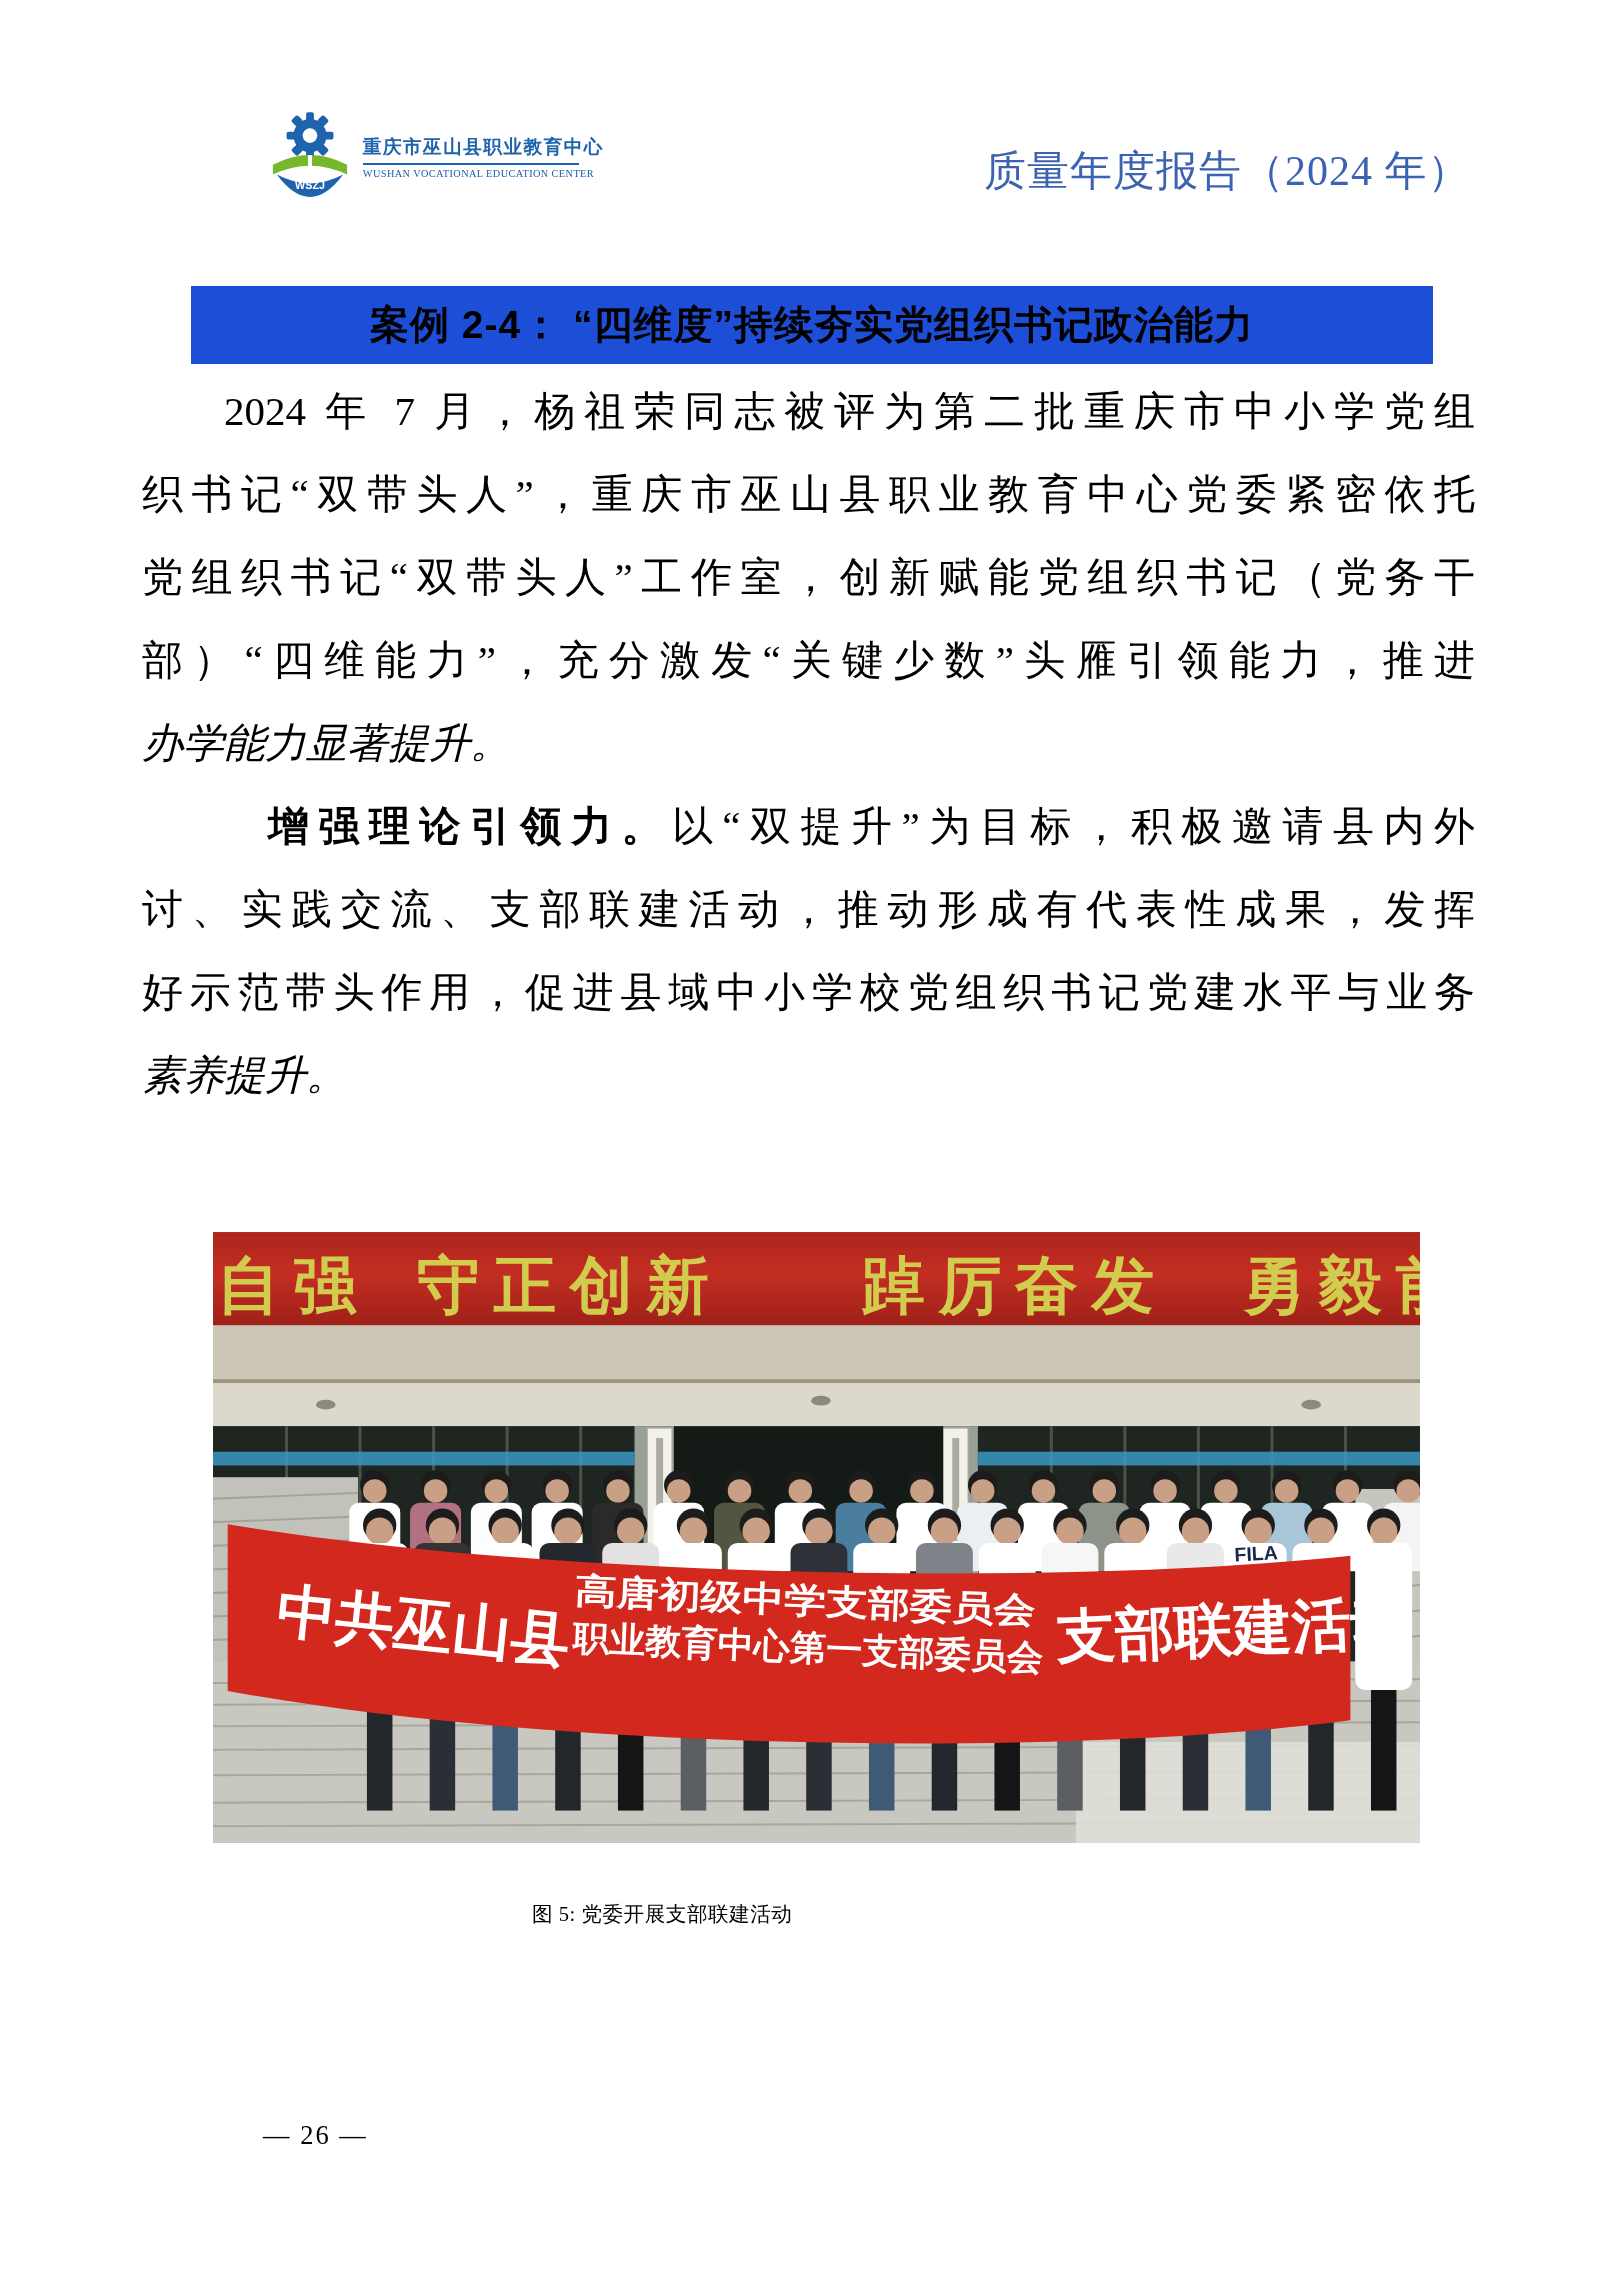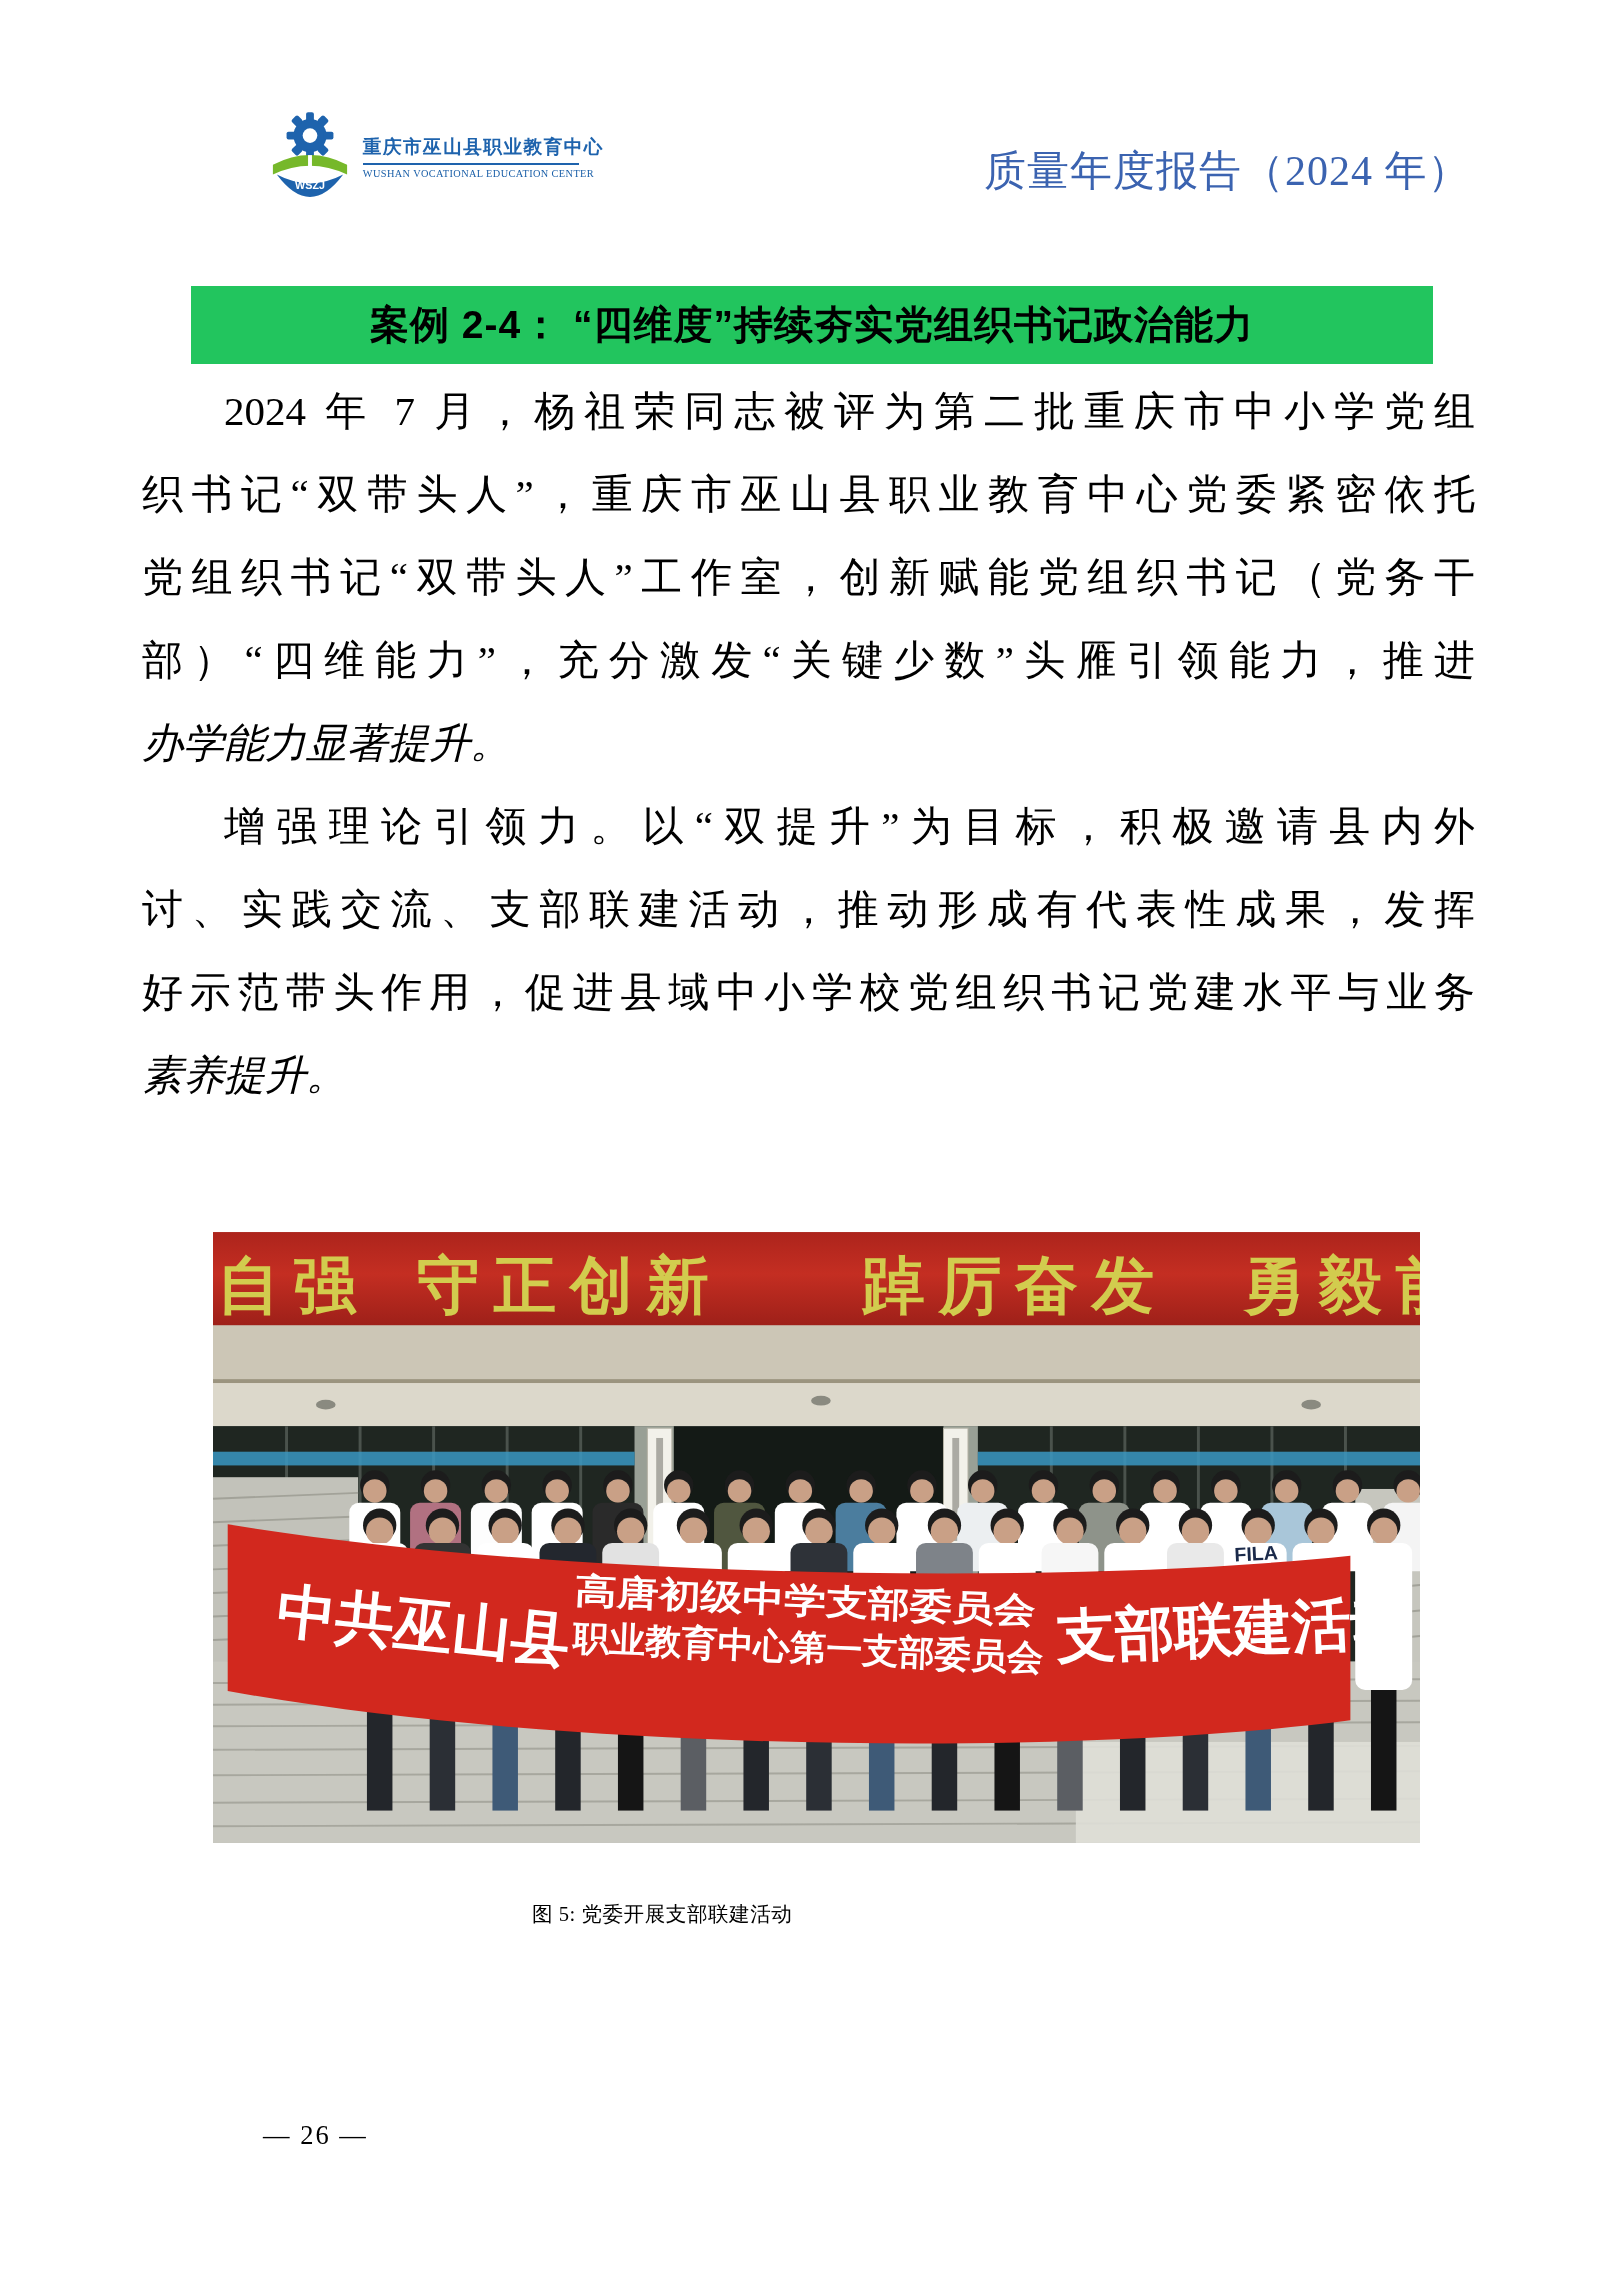--- a/index.html
+++ b/index.html
@@ -9,30 +9,30 @@
   .logo{position:absolute;left:269px;top:110px;display:flex;align-items:flex-start;gap:11.8px;}
   .logo-txt{padding-top:23.5px;width:220px;}
   .logo-cn{font-family:"Liberation Sans",sans-serif;font-weight:bold;color:#1e63ad;
            font-size:18.6px;letter-spacing:1.5px;white-space:nowrap;}
   .logo-rule{height:2px;background:#1e63ad;margin:3.9px 0 2.9px 0;width:216px;}
   .logo-en{font-family:"Liberation Serif",serif;color:#1a5fa8;font-size:10.3px;
            letter-spacing:0.4px;white-space:nowrap;}
   .report-title{position:absolute;left:949px;top:143px;font-size:42px;color:#3b63b0;
                 font-family:"Liberation Serif",serif;letter-spacing:1px;white-space:nowrap;margin-left:35px;}
   
-  .case-title{position:absolute;left:191px;top:286px;width:1242px;height:78px;background:#22c55e;
+  .case-title{position:absolute;left:191px;top:286px;width:1242px;height:78px;background:#1d4ed8;
               display:flex;align-items:center;justify-content:center;
               font-family:"Liberation Sans",sans-serif;font-weight:bold;font-size:39px;
               letter-spacing:1px;white-space:nowrap;}
   
   .body-text{position:absolute;left:142px;top:370px;width:1333px;font-size:41px;line-height:83px;}
   .bl{width:1333px;text-align:justify;text-align-last:justify;white-space:nowrap;}
   .bl.last{text-align-last:left;font-style:italic;}
   .bl.indent{text-indent:82px;}
-  .lead{font-family:"Liberation Sans",sans-serif;font-weight:normal;}
+  .lead{font-family:"Liberation Sans",sans-serif;font-weight:bold;margin-left:44px;}
   
   .photo{position:absolute;left:213px;top:1232px;width:1207px;height:611px;overflow:hidden;
          background:#c8c8c0;}
   .caption{position:absolute;left:532px;top:1900px;font-size:20.6px;letter-spacing:0.5px;}
   .page-num{position:absolute;left:263px;top:2120px;font-size:26.5px;letter-spacing:2px;}
   svg text{font-family:"Liberation Sans",sans-serif;}
 </style>
 </head>
 <body>
 

